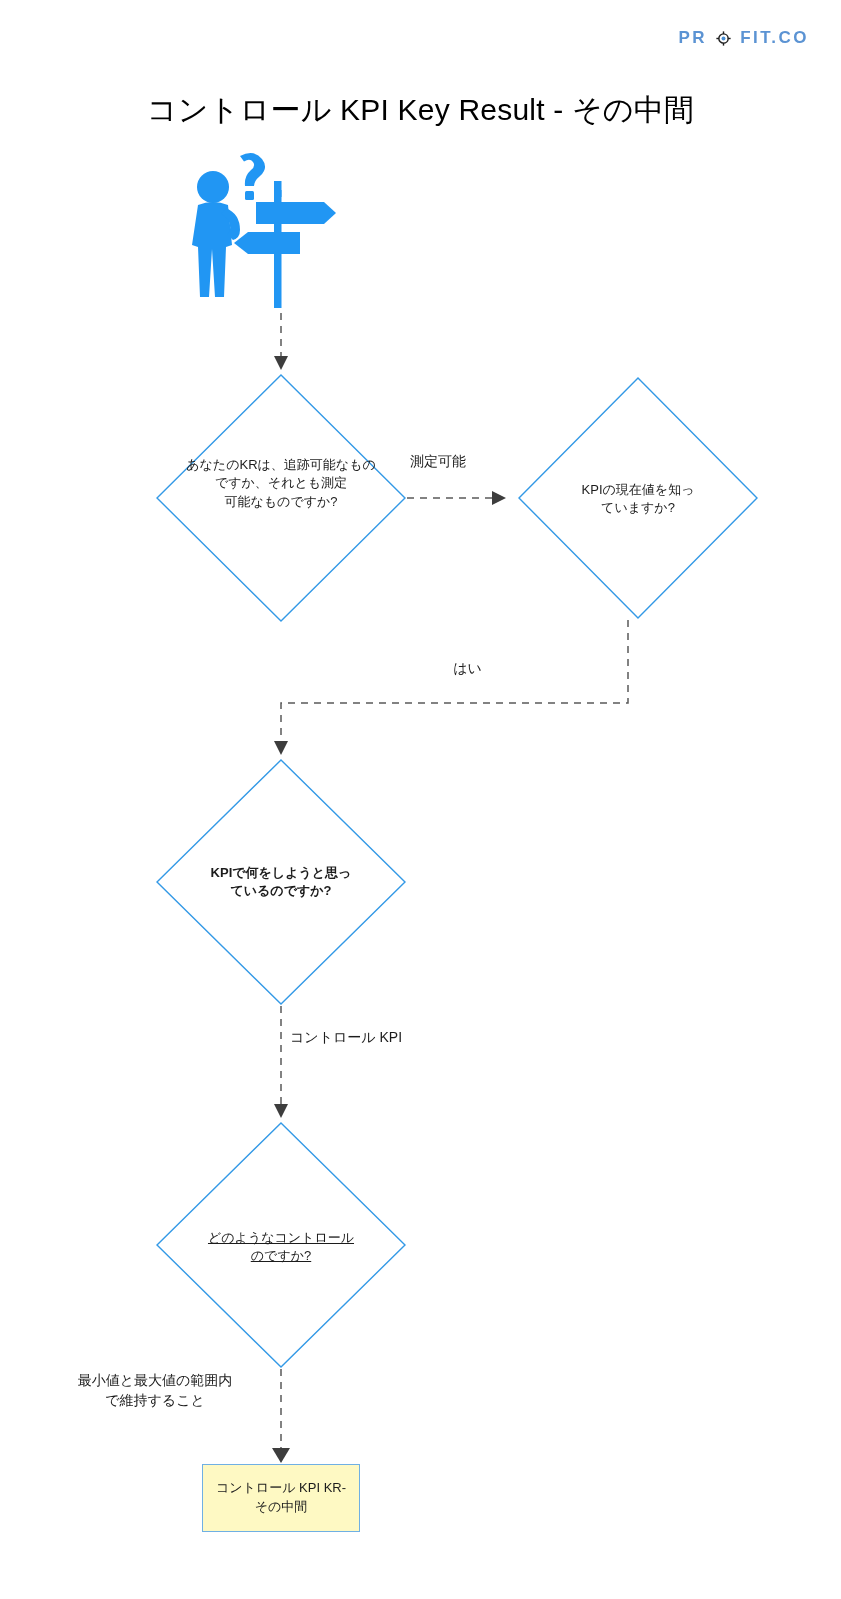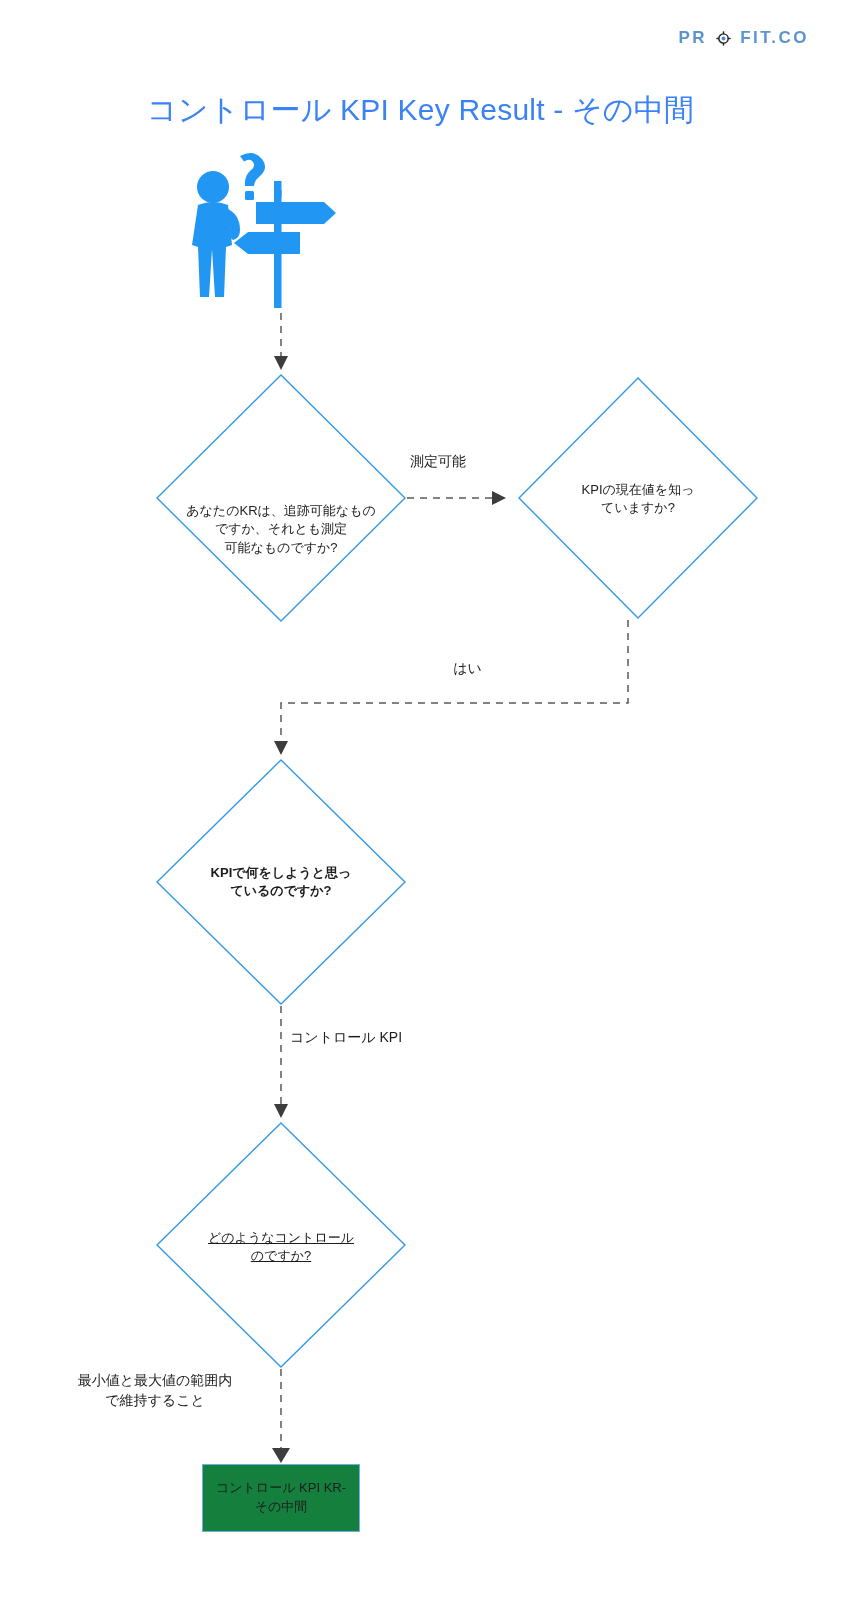--- a/index.html
+++ b/index.html
@@ -42,21 +42,21 @@
     vertical-align: middle;
   }
   .page-title {
     position: absolute;
     left: 0;
     top: 90px;
     width: 841px;
     text-align: center;
     font-size: 30px;
     font-weight: 400;
-    color: #3b82f6;
+    color: #000000;
     letter-spacing: 0.2px;
   }
   .illus {
     position: absolute;
     left: 178px;
     top: 150px;
     width: 180px;
     height: 165px;
   }
   .node-label {
@@ -73,21 +73,21 @@
     position: absolute;
     text-align: center;
     font-size: 14px;
     color: #1c1c1c;
     line-height: 1.4;
     white-space: pre-line;
   }
   .endbox {
     position: absolute;
     box-sizing: border-box;
-    background: #15803d;
+    background: #fef9c3;
     border: 1.5px solid #6fb0e4;
     display: flex;
     align-items: center;
     justify-content: center;
     text-align: center;
     font-size: 13px;
     line-height: 1.45;
     color: #1c1c1c;
     white-space: pre-line;
   }
@@ -170,21 +170,21 @@
     <path d="M281,1006 L281,1104" stroke="#595959" stroke-width="1.5" stroke-dasharray="7,6" fill="none"></path>
     <path d="M274,1104 L288,1104 L281,1118 z" fill="#3d3d3d"></path>
   </g>
 
   <g>
     <path d="M281,1369 L281,1448" stroke="#595959" stroke-width="1.5" stroke-dasharray="7,6" fill="none"></path>
     <path d="M272,1448 L290,1448 L281,1463 z" fill="#3d3d3d"></path>
   </g>
 </svg>
 
-<div class="node-label diamond-text" style="left:141px; top:502px; width:280px;">あなたのKRは、追跡可能なもの
+<div class="node-label diamond-text" style="left:141px; top:456px; width:280px;">あなたのKRは、追跡可能なもの
 ですか、それとも測定
 可能なものですか?</div>
 
 <div class="node-label diamond-text" style="left:518px; top:481px; width:240px;">KPIの現在値を知っ
 ていますか?</div>
 
 <div class="node-label diamond-text" style="left:161px; top:864px; width:240px;font-weight:bold;">KPIで何をしようと思っ
 ているのですか?</div>
 
 <div class="node-label diamond-text" style="left:161px; top:1229px; width:240px;text-decoration:underline;">どのようなコントロール

